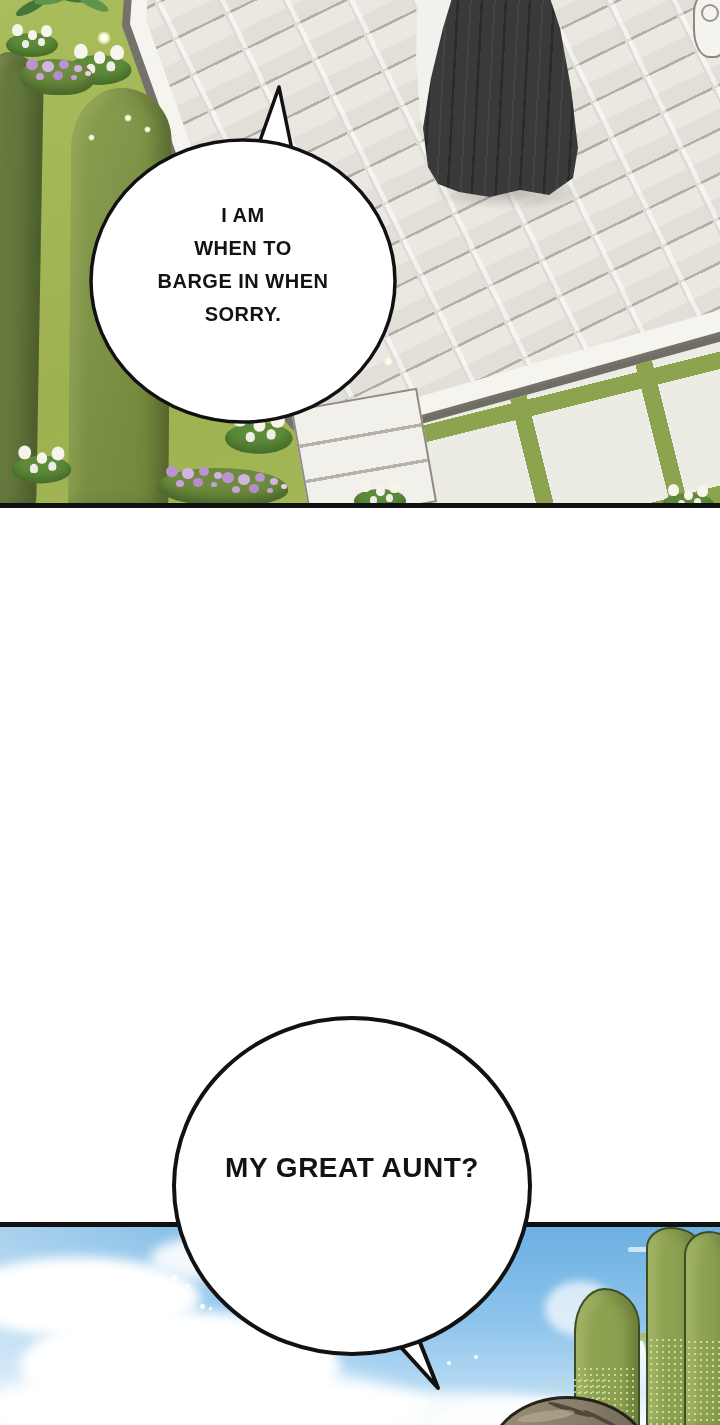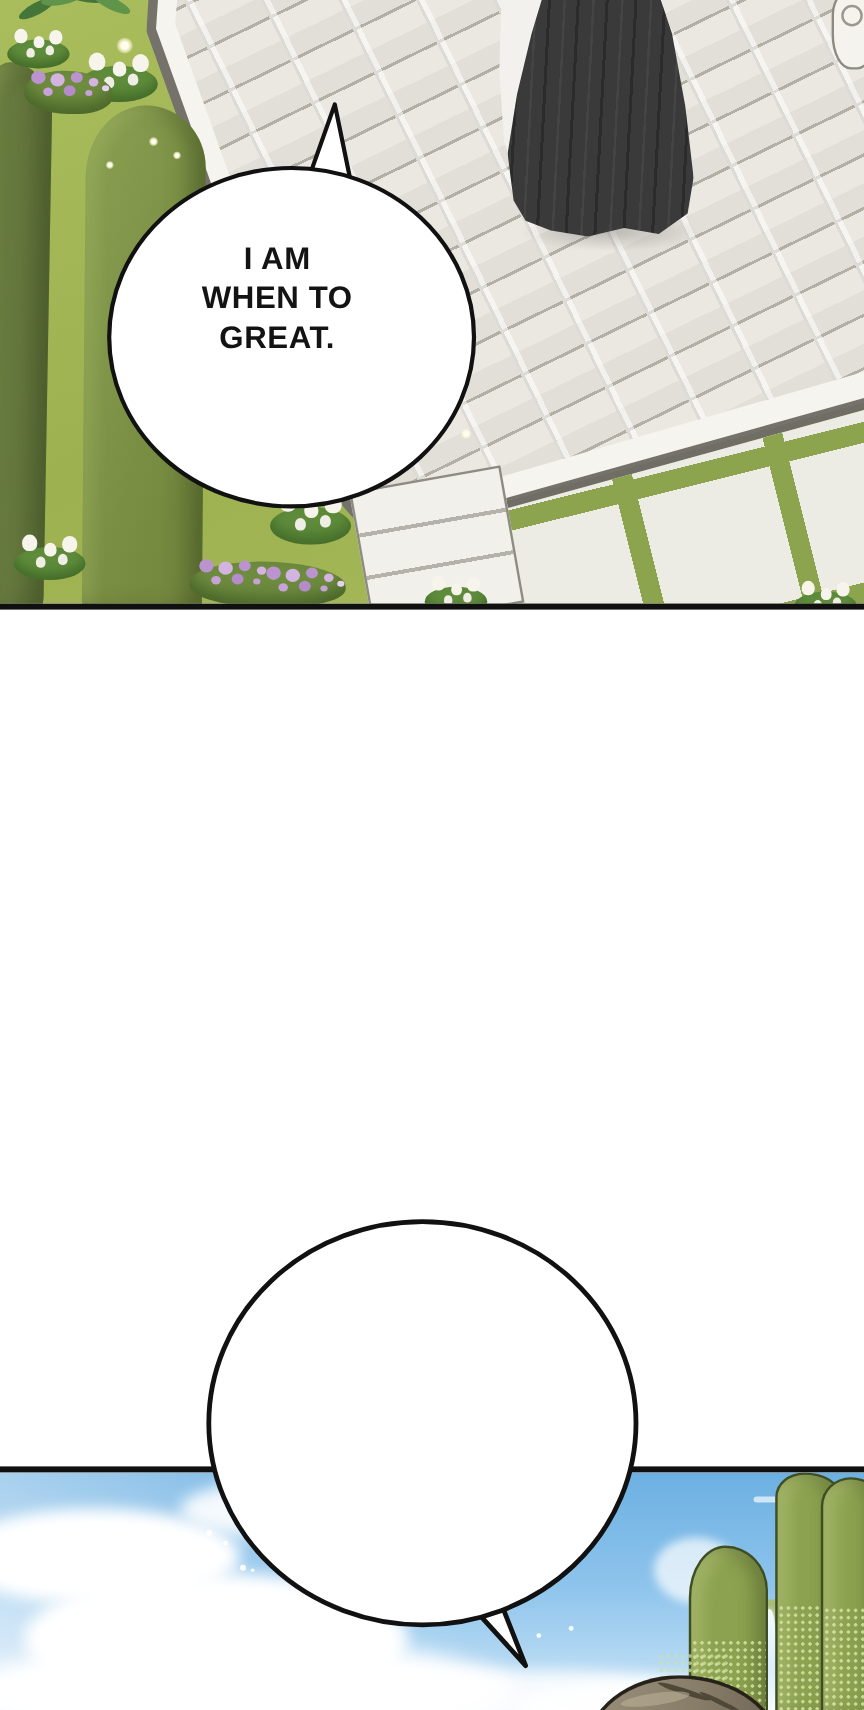--- a/index.html
+++ b/index.html
@@ -92,21 +92,21 @@
     background:linear-gradient(180deg,#f4fbff,#dceefb 60%,#f6fcff);box-shadow:0 0 4px rgba(255,255,255,.8);}
   .head{position:absolute;left:488px;top:169px;width:158px;height:62px;
     background:linear-gradient(100deg,#988e79 0%,#877d68 55%,#6d6453 100%);
     border:3px solid #262119;border-bottom:none;border-radius:48% 52% 0 0/95% 100% 0 0;}
   .hairline{position:absolute;background:#4f4838;border-radius:50%;}
   .hair-hi{position:absolute;left:26px;top:12px;width:58px;height:10px;background:rgba(190,180,155,.55);border-radius:50%;transform:rotate(-8deg);}
 
   
   .bubble-svg{position:absolute;z-index:10;}
   .bubble-text{position:absolute;z-index:11;text-align:center;color:var(--text_ink);font-weight:700;}
-  .bt1{left:81px;top:199px;width:300px;font-size:26px;line-height:33px;letter-spacing:.5px;}
+  .bt1{left:93px;top:199px;width:300px;font-size:20px;line-height:33px;letter-spacing:.5px;}
   .bt2{left:172px;top:1149px;width:360px;font-size:28px;line-height:37px;letter-spacing:.5px;}
 </style>
 </head>
 <body>
 
 <div class="page">
 
   <section class="panel1">
     <div class="grass"></div>
 
@@ -223,23 +223,25 @@
     </div>
   </section>
 
   <svg class="bubble-svg" style="left:60px;top:70px;" width="360" height="370" viewBox="60 70 360 370">
     <path d="M256 152 L279 87 L292 150 Z" fill="#ffffff" stroke="#111111" stroke-width="3.5" stroke-linejoin="round"></path>
     <ellipse cx="243" cy="281" rx="152" ry="141" fill="#ffffff" stroke="#111111" stroke-width="3.5"></ellipse>
   </svg>
   <div class="bubble-text bt1">
     <div>I AM</div>
     <div>WHEN TO</div>
-    <div>GREAT.</div>
+    <div>BARGE IN WHEN</div>
+    <div>SORRY.</div>
   </div>
 
   <svg class="bubble-svg" style="left:155px;top:995px;" width="420" height="420" viewBox="155 995 420 420">
     <path d="M378 1322 L438 1388 L408 1312 Z" fill="#ffffff" stroke="#111111" stroke-width="4" stroke-linejoin="round"></path>
     <ellipse cx="352" cy="1186" rx="178" ry="168" fill="#ffffff" stroke="#111111" stroke-width="4"></ellipse>
   </svg>
   <div class="bubble-text bt2">
+    <div>MY GREAT AUNT?</div>
   </div>
 
 </div>
 
 </body></html>

